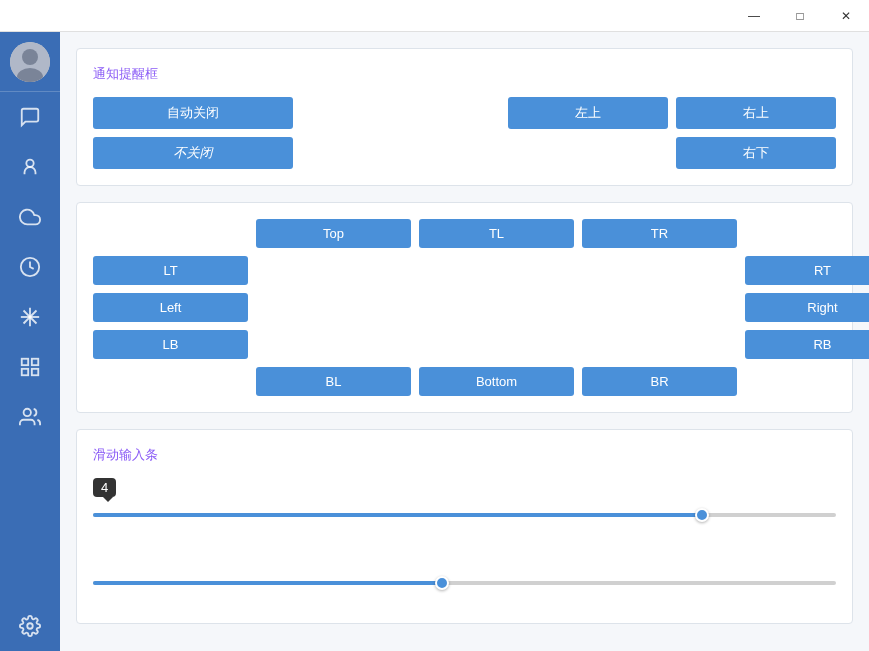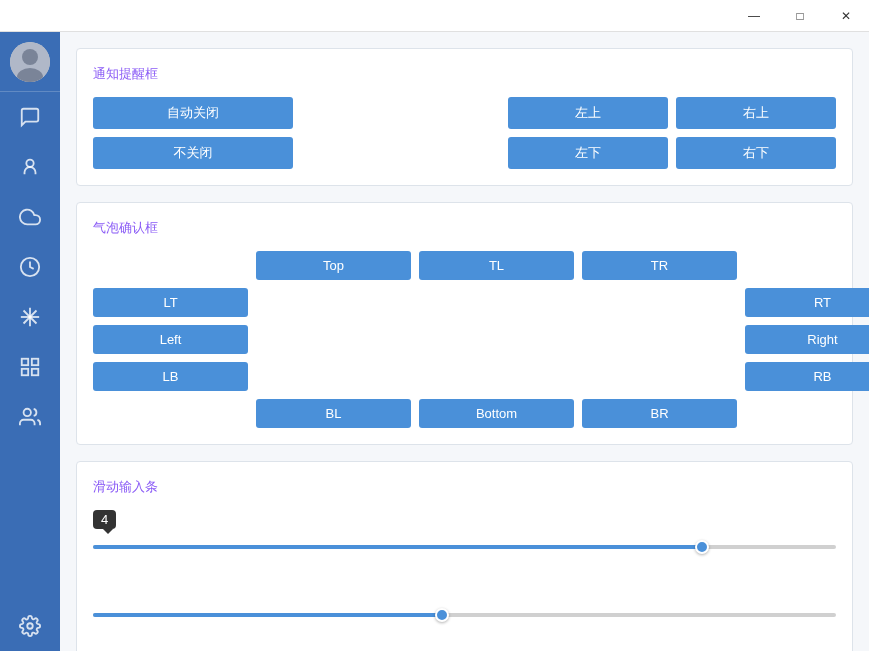--- a/index.html
+++ b/index.html
@@ -142,20 +142,21 @@
     }
 
     .notify-btn-auto {
       grid-column: 1;
       grid-row: 1;
     }
 
     .notify-btn-no-close {
       grid-column: 1;
       grid-row: 2;
+      font-style: italic;
     }
 
     .notify-spacer {
       grid-column: 2;
       grid-row: 1 / span 2;
     }
 
     .notify-btn-top-left {
       grid-column: 3;
       grid-row: 1;
@@ -326,27 +327,25 @@
   <div class="content">
 
     <div class="section">
       <div class="section-title">通知提醒框</div>
       <div class="notify-grid">
         <button class="btn-blue notify-btn-auto" style="width:100%">自动关闭</button>
         <div class="notify-spacer"></div>
         <button class="btn-blue notify-btn-top-right" style="width:100%">右上</button>
         <button class="btn-blue notify-btn-top-left" style="width:100%">左上</button>
         <button class="btn-blue notify-btn-no-close" style="width:100%">不关闭</button>
-        <button class="btn-blue notify-btn-bottom-left" style="width:100%">左下</button>
         <button class="btn-blue notify-btn-bottom-right" style="width:100%">右下</button>
       </div>
     </div>
 
     <div class="section">
-      <div class="section-title">气泡确认框</div>
       <div class="bubble-grid">
 
         <div></div>
         <button class="btn-blue" style="width:100%">Top</button>
         <button class="btn-blue" style="width:100%">TL</button>
         <button class="btn-blue" style="width:100%">TR</button>
         <div></div>
 
         <button class="btn-blue" style="width:100%">LT</button>
         <div></div>

